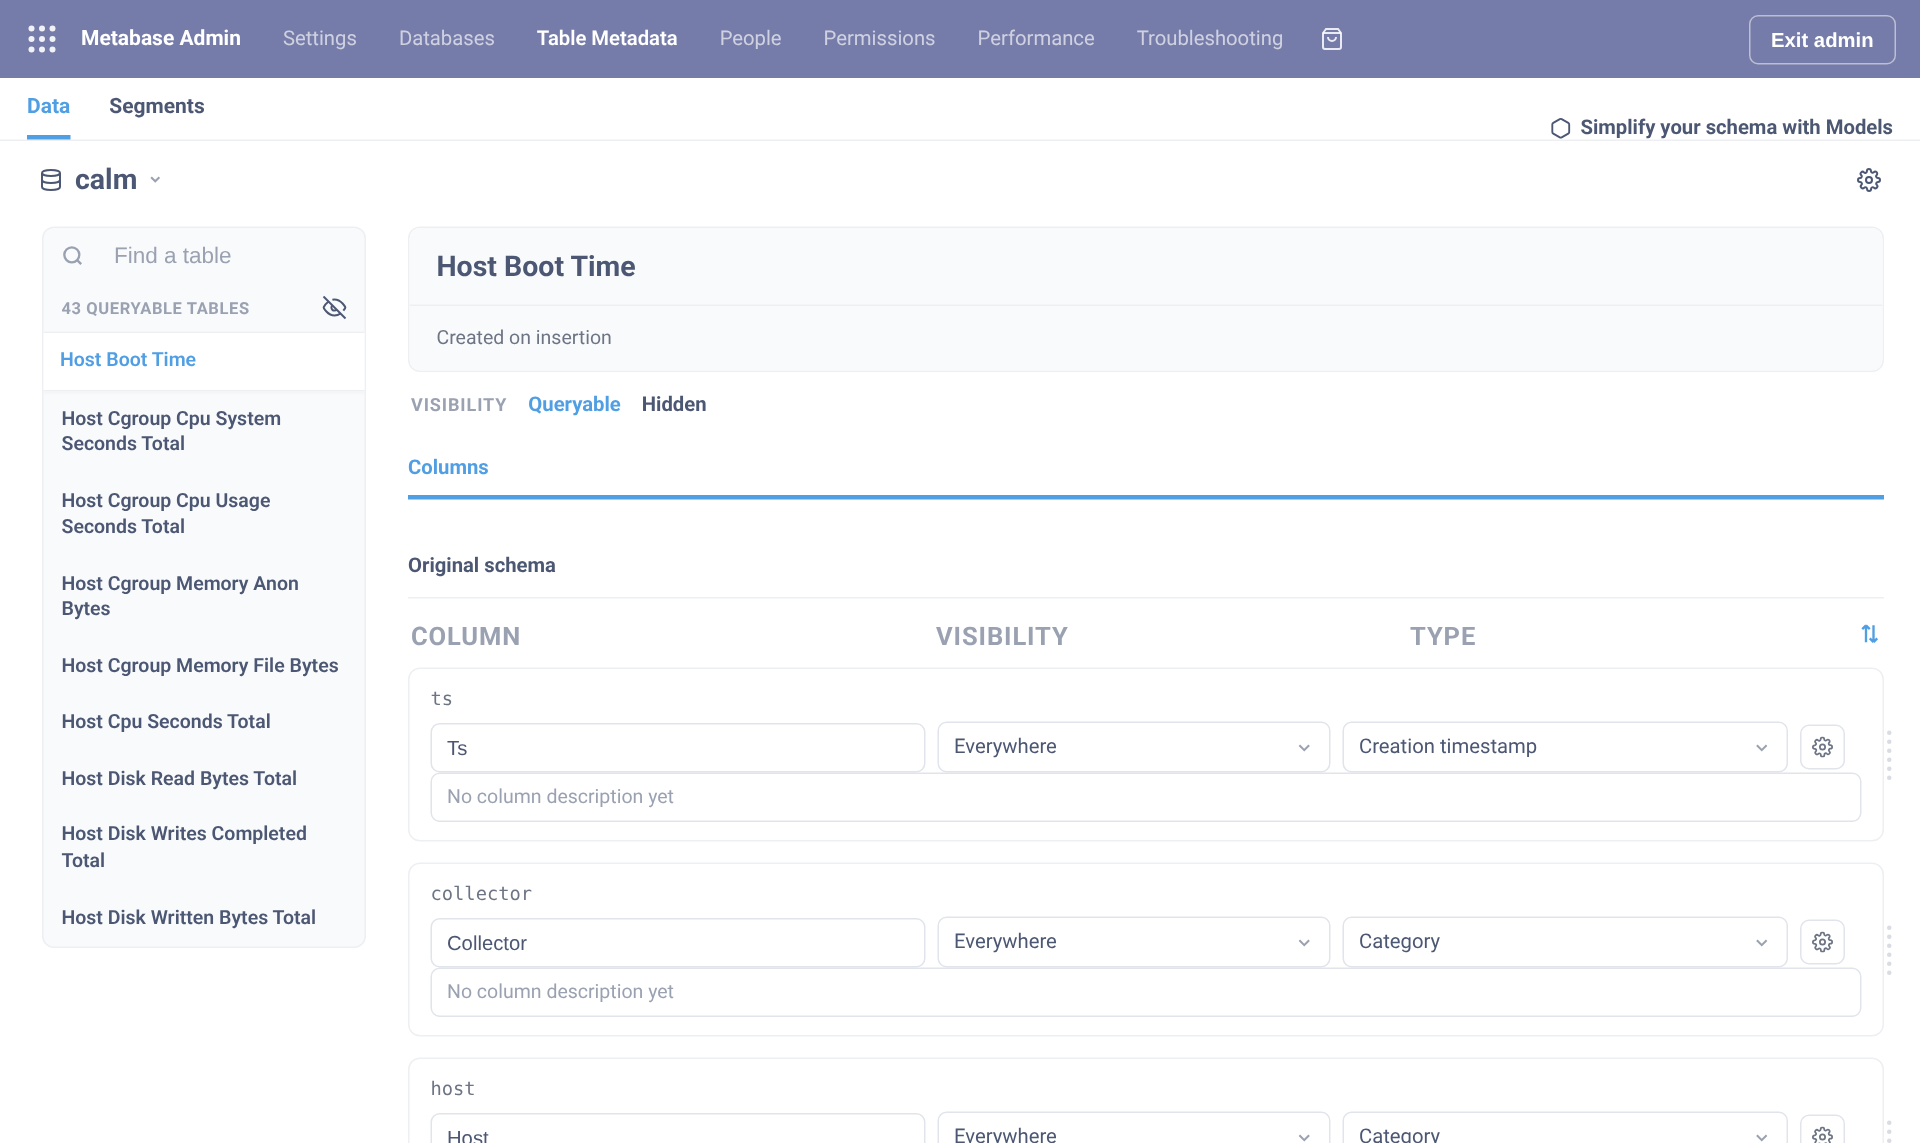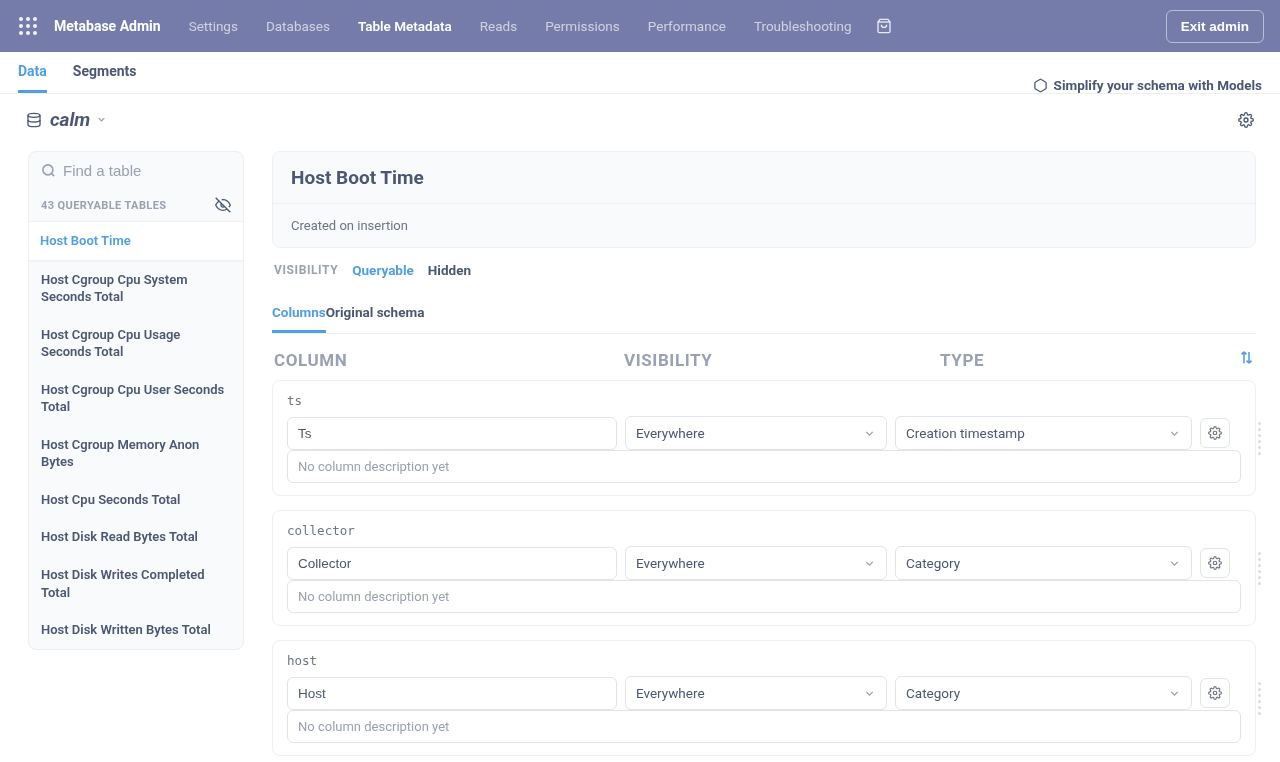--- a/index.html
+++ b/index.html
@@ -14,51 +14,51 @@
 .topbar .store-icon { color: rgba(255,255,255,0.85); cursor: pointer; margin-left: -4px; }
 .topbar .spacer { flex: 1; }
 .topbar .exit-btn { border: 1px solid rgba(255,255,255,0.5); border-radius: 6px; padding: 8px 14px; font-size: 13.5px; color: #fff; background: transparent; cursor: pointer; font-weight: 600; text-align: center; }
 
 .subnav { height: 42px; border-bottom: 1px solid #edeff2; display: flex; align-items: flex-end; padding: 0 18px; }
 .subnav .tab { font-size: 14px; font-weight: 700; margin-right: 26px; color: #4c5773; cursor: pointer; height: 42px; display: flex; align-items: center; border-bottom: 3px solid transparent; }
 .subnav .tab.active { color: #509ee3; border-bottom-color: #509ee3; }
 .subnav .spacer { flex: 1; }
 .subnav .models-link { font-size: 13.5px; font-weight: 700; color: #4c5773; cursor: pointer; display: flex; align-items: center; gap: 6px; }
 
-.dbrow { display: flex; align-items: center; padding: 14px 26px 8px 26px; font-style: italic; }
+.dbrow { display: flex; align-items: center; padding: 14px 26px 8px 26px; }
 .dbrow .dbicon { margin-right: 8px; color: #4c5773; }
 .dbrow .dbname { font-size: 19px; font-weight: 700; color: #4c5773; }
 .dbrow .chev { margin-left: 6px; color: #9aa1b1; }
 .dbrow .spacer { flex: 1; }
 .dbrow .gear { color: #4c5773; cursor: pointer; }
 
 .main { display: flex; padding: 12px 24px 0 28px; gap: 28px; align-items: flex-start; }
 
 .sidebar { width: 216px; flex-shrink: 0; background: #f9fafb; border: 1px solid #edeff2; border-radius: 8px; overflow: hidden; }
-.sidebar .search-wrap { padding: 10px 12px; display: flex; align-items: center; gap: 7px; }
+.sidebar .search-wrap { padding: 10px 12px; display: flex; align-items: center; gap: 20px; }
 .sidebar .search-wrap input { border: none; background: transparent; font-size: 15px; color: #4c5773; width: 100%; outline: none; }
 .sidebar .search-wrap input::placeholder { color: #9aa1b1; }
 .sidebar .count-row { padding: 8px 12px; display: flex; align-items: center; justify-content: space-between; }
 .sidebar .count-row .ct { font-size: 11px; font-weight: 700; letter-spacing: 0.4px; color: #9aa1b1; }
 .sidebar .count-row .eye { color: #4c5773; cursor: pointer; }
 .sidebar .titem { padding: 10px 12px; font-size: 13px; font-weight: 600; color: #4c5773; cursor: pointer; line-height: 1.35; }
 .sidebar .titem.active { background: #fff; color: #509ee3; border: 1px solid #edeff2; border-left: none; border-right: none; margin: 0 -1px; box-shadow: 0 1px 2px rgba(0,0,0,0.03); }
 
 .content { flex: 1; min-width: 0; }
 .table-header { border: 1px solid #edeff2; border-radius: 8px; overflow: hidden; }
 .table-header .thtop { padding: 14px 18px; background: #f9fafb; }
 .table-header .thtitle { font-size: 19px; font-weight: 700; color: #4c5773; }
 .table-header .thdesc { padding: 14px 18px; background: #f9fafb; border-top: 1px solid #edeff2; font-size: 13px; color: #6d7585; }
 
 .vis-row { display: flex; align-items: center; gap: 14px; padding: 14px 2px 6px 2px; }
 .vis-row .label { font-size: 12px; font-weight: 700; letter-spacing: 0.6px; color: #9aa1b1; }
 .vis-row .opt { font-size: 13.5px; font-weight: 700; color: #4c5773; cursor: pointer; }
 .vis-row .opt.active { color: #509ee3; }
 
-.subtabs { display: flex; border-bottom: 1px solid #edeff2; margin-top: 10px; }
+.subtabs { display: flex; gap: 26px; border-bottom: 1px solid #edeff2; margin-top: 10px; flex-direction: column; }
 .subtabs .stab { font-size: 13.5px; font-weight: 700; color: #4c5773; padding: 10px 0; border-bottom: 3px solid transparent; cursor: pointer; }
 .subtabs .stab.active { color: #509ee3; border-bottom-color: #509ee3; }
 
 .colheaders { display: flex; padding: 16px 2px 10px 2px; font-size: 17px; font-weight: 700; letter-spacing: 0.6px; color: #9aa1b1; }
 .colheaders .c1 { width: 350px; }
 .colheaders .c2 { width: 316px; }
 .colheaders .c3 { flex: 1; }
 .colheaders .sort { color: #509ee3; cursor: pointer; }
 
 .field-card { border: 1px solid #edeff2; border-radius: 8px; padding: 12px 14px; margin-bottom: 14px; position: relative; }
@@ -91,21 +91,21 @@
         <circle cx="19" cy="12" r="2"></circle>
         <circle cx="5" cy="19" r="2"></circle>
         <circle cx="12" cy="19" r="2"></circle>
         <circle cx="19" cy="19" r="2"></circle>
       </svg>
   </div>
   <div class="brand">Metabase Admin</div>
   <div class="nav-item">Settings</div>
   <div class="nav-item">Databases</div>
   <div class="nav-item active">Table Metadata</div>
-  <div class="nav-item">Reads</div>
+  <div class="nav-item">People</div>
   <div class="nav-item">Permissions</div>
   <div class="nav-item">Performance</div>
   <div class="nav-item">Troubleshooting</div>
   <div class="store-icon">
     <svg width="16" height="16" viewBox="0 0 24 24" fill="none" stroke="currentColor" stroke-width="2">
         <path d="M6 2L3 6v14a2 2 0 002 2h14a2 2 0 002-2V6l-3-4z"></path>
         <line x1="3" y1="6" x2="21" y2="6"></line>
         <path d="M16 10a4 4 0 01-8 0"></path>
       </svg>
   </div>
@@ -165,22 +165,22 @@
         <svg width="16" height="16" viewBox="0 0 24 24" fill="none" stroke="currentColor" stroke-width="2">
             <path d="M17.94 17.94A10.07 10.07 0 0112 20c-7 0-11-8-11-8a18.45 18.45 0 015.06-5.94M9.9 4.24A9.12 9.12 0 0112 4c7 0 11 8 11 8a18.5 18.5 0 01-2.16 3.19m-6.72-1.07a3 3 0 11-4.24-4.24"></path>
             <line x1="1" y1="1" x2="23" y2="23"></line>
           </svg>
       </span>
     </div>
     <div id="table-list">
         <div class="titem active">Host Boot Time</div>
         <div class="titem">Host Cgroup Cpu System Seconds Total</div>
         <div class="titem">Host Cgroup Cpu Usage Seconds Total</div>
-        <div class="titem">Host Cgroup Cpu User Seconds Total</div>
         <div class="titem">Host Cgroup Memory Anon Bytes</div>
+        <div class="titem">Host Cgroup Memory File Bytes</div>
         <div class="titem">Host Cpu Seconds Total</div>
         <div class="titem">Host Disk Read Bytes Total</div>
         <div class="titem">Host Disk Writes Completed Total</div>
         <div class="titem">Host Disk Written Bytes Total</div>
       </div>
   </div>
 
   <div class="content">
     <div class="table-header">
       <div class="thtop">

